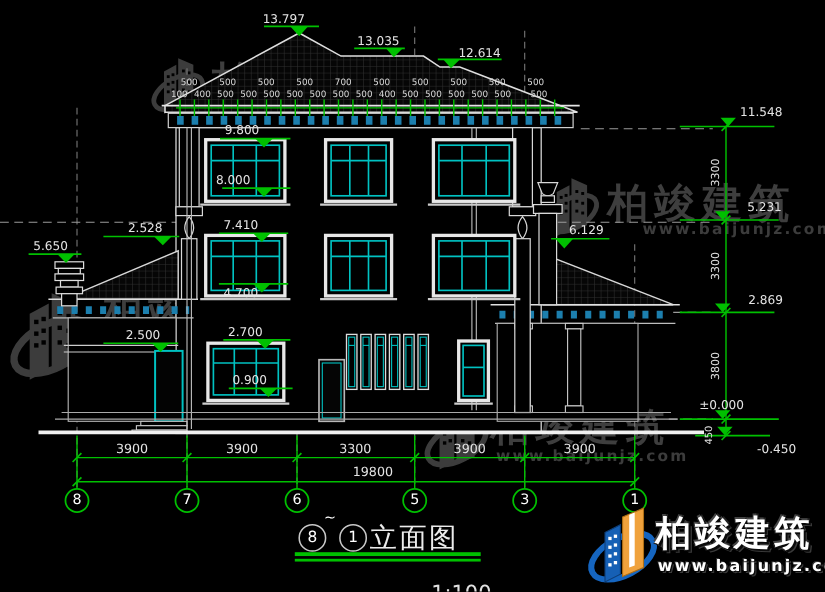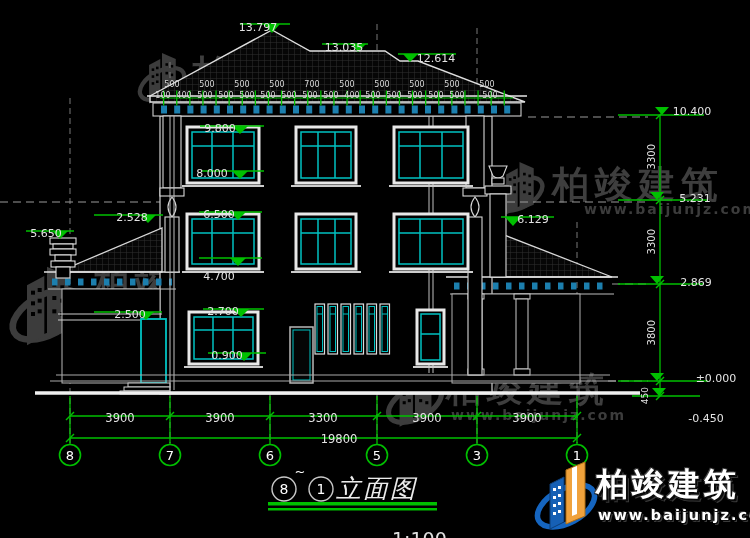--- a/index.html
+++ b/index.html
@@ -1,28 +1,28 @@
 <!DOCTYPE html>
 <html><head>
 <meta charset="utf-8">
 <style>
   html,body{margin:0;padding:0;background:#000;}
   .canvas{position:relative;width:750px;height:538px;background:#000;overflow:hidden;
           font-family:"DejaVu Sans",sans-serif;}
   svg{position:absolute;left:0;top:0;}
   .lbl{position:absolute;transform:translateX(-50%);color:#e4e4e4;font-size:11px;
-       white-space:nowrap;line-height:1;margin-top:10px;}
+       white-space:nowrap;line-height:1;}
   .sm{font-size:8px;color:#d8d8d8;}
   .bd{font-size:11.5px;}
   .rot{position:absolute;color:#e0e0e0;font-size:10px;line-height:1;white-space:nowrap;
        writing-mode:vertical-rl;transform:rotate(180deg);}
   .num{position:absolute;transform:translate(-50%,-50%);color:#fff;font-size:13px;line-height:1;}
   .wm-b{position:absolute;color:#3e3e3e;font-weight:bold;letter-spacing:6px;line-height:1;}
   .wm-u{position:absolute;color:#3c3c3c;font-weight:bold;font-size:14px;letter-spacing:2px;line-height:1;}
-  .t-cn{position:absolute;color:#ececec;font-size:25px;line-height:1;letter-spacing:2px;font-style:italic;}
+  .t-cn{position:absolute;color:#ececec;font-size:25px;line-height:1;letter-spacing:2px;}
   .t-sc{position:absolute;color:#e0e0e0;font-size:19px;line-height:1;margin-top:46px;}
   .f-b{position:absolute;color:#fff;font-size:32px;font-weight:bold;letter-spacing:4px;line-height:1;
        text-shadow:2px 2px 0 #0a0a0a,3px 3px 0 #3a3a3a,-1px -1px 0 #444,1px -1px 0 #222,-1px 1px 0 #222;}
   .f-u{position:absolute;color:#fff;font-size:14.5px;font-weight:bold;letter-spacing:2px;line-height:1;
        text-shadow:1px 1px 0 #0a0a0a,2px 2px 0 #3a3a3a,-1px -1px 0 #333;}
 </style>
 </head>
 <body>
 
 <div class="canvas">
@@ -396,33 +396,33 @@
 <span class="lbl sm" style="left:352px;top:82px">400</span>
 <span class="lbl sm" style="left:373px;top:82px">500</span>
 <span class="lbl sm" style="left:394px;top:82px">500</span>
 <span class="lbl sm" style="left:415px;top:82px">500</span>
 <span class="lbl sm" style="left:436px;top:82px">500</span>
 <span class="lbl sm" style="left:457px;top:82px">500</span>
 <span class="lbl sm" style="left:490px;top:82px">500</span>
 
 <span class="lbl" style="left:220px;top:113px">9.800</span>
 <span class="lbl" style="left:212px;top:158px">8.000</span>
-<span class="lbl" style="left:219px;top:199px">6.500</span>
+<span class="lbl" style="left:219px;top:199px">7.410</span>
 <span class="lbl" style="left:219px;top:261px">4.700</span>
 <span class="lbl" style="left:223px;top:296px">2.700</span>
 <span class="lbl" style="left:227px;top:340px">0.900</span>
 <span class="lbl" style="left:132px;top:202px">2.528</span>
 <span class="lbl" style="left:46px;top:218px">5.650</span>
 <span class="lbl" style="left:130px;top:299px">2.500</span>
 <span class="lbl" style="left:533px;top:204px">6.129</span>
 
-<span class="lbl" style="left:692px;top:96px">10.400</span>
+<span class="lbl" style="left:692px;top:96px">11.548</span>
 <span class="lbl" style="left:695px;top:183px">5.231</span>
 <span class="lbl" style="left:696px;top:267px">2.869</span>
-<span class="lbl" style="left:716px;top:363px">±0.000</span>
+<span class="lbl" style="left:656px;top:363px">±0.000</span>
 <span class="lbl" style="left:706px;top:403px">-0.450</span>
 <span class="rot" style="left:647px;top:144px">3300</span>
 <span class="rot" style="left:647px;top:229px">3300</span>
 <span class="rot" style="left:647px;top:320px">3800</span>
 <span class="rot" style="left:641px;top:387px;font-size:9px">450</span>
 
 <span class="lbl bd" style="left:120px;top:403px">3900</span>
 <span class="lbl bd" style="left:220px;top:403px">3900</span>
 <span class="lbl bd" style="left:323px;top:403px">3300</span>
 <span class="lbl bd" style="left:427px;top:403px">3900</span>

